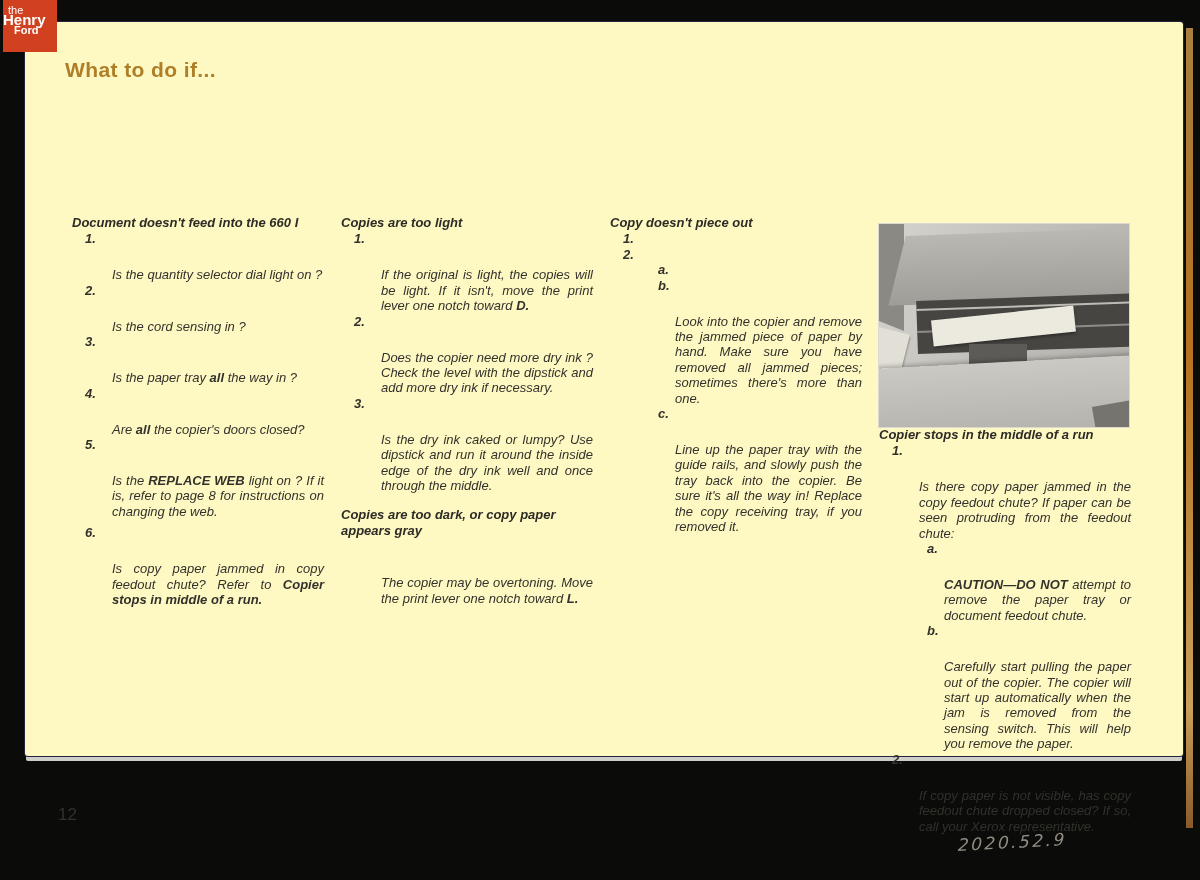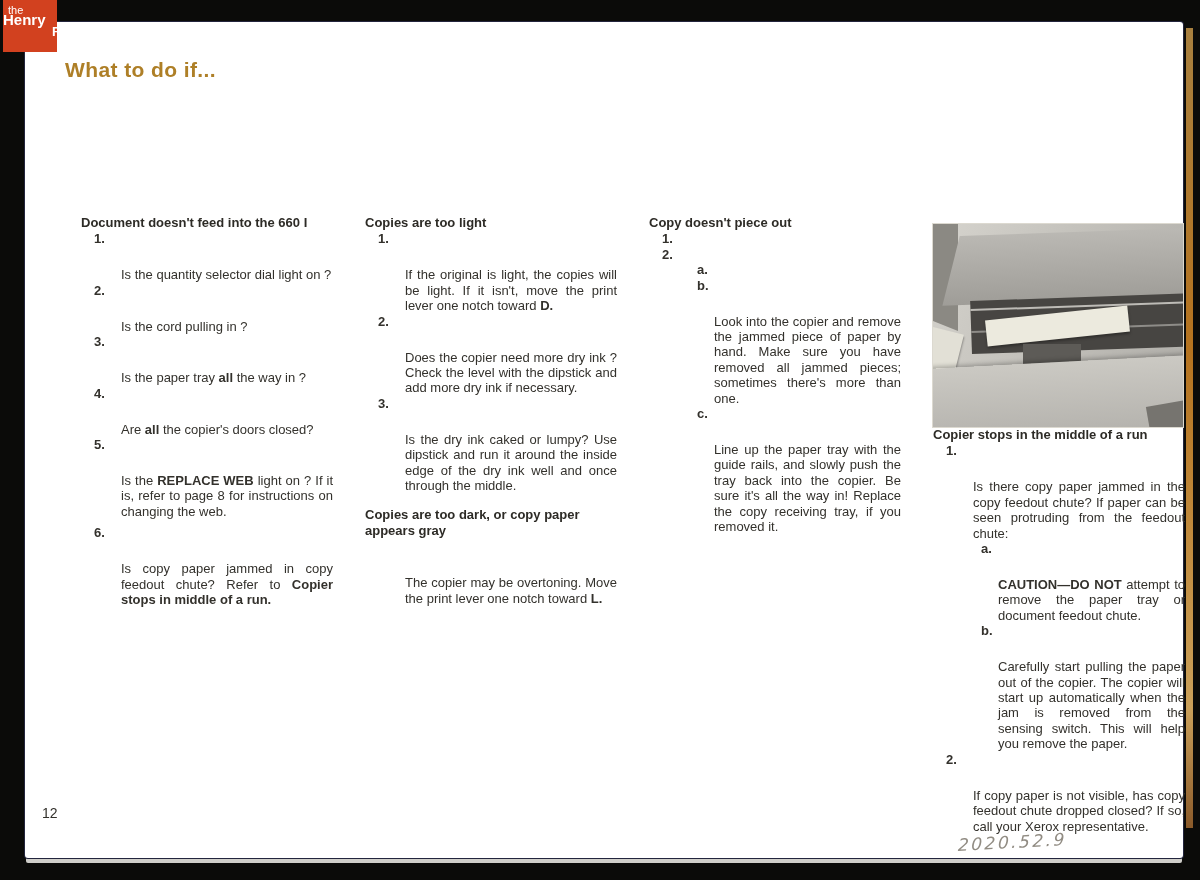--- a/index.html
+++ b/index.html
@@ -1,43 +1,43 @@
 <!DOCTYPE html>
 <html lang="en"><head>
 <meta charset="utf-8">
 <style>
   html,body{margin:0;padding:0;background:#000;}
   .canvas{position:relative;width:1200px;height:880px;background:#0b0b09;overflow:hidden;
           font-family:"Liberation Sans", sans-serif;}
-  .page{position:absolute;left:25px;top:22px;width:1158px;height:836px;background:#ffffff;
+  .page{position:absolute;left:25px;top:22px;width:1158px;height:734px;background:#fef9c3;
         border-radius:3px;box-shadow:0 0 0 1px #23253d, 0 6px 0 -1px #cfcec9;}
   .page-title{position:absolute;left:40px;top:36px;font-size:21px;font-weight:bold;
         color:#ae7f27;letter-spacing:0.4px;}
-  .cols{position:absolute;left:56px;top:193px;width:1092px;display:flex;gap:32px;}
+  .cols{position:absolute;left:47px;top:193px;width:1092px;display:flex;gap:17px;font-style:italic;}
   .col{width:252px;flex:none;font-size:13px;line-height:15.4px;color:#33312c;}
   .bh{font-weight:bold;color:#2d2b26;text-align:left;margin-bottom:1px;}
   .block + .block{margin-top:14px;}
   .item{display:flex;}
   .item.l1{padding-left:13px;}
   .item.l1 .label{width:27px;}
   .item.l2{padding-left:48px;}
   .item.l2 .label{width:17px;}
   .label{flex:none;font-weight:bold;}
   .itxt{flex:1;display:block;text-align:justify;hyphens:auto;-webkit-hyphens:auto;}
   .para{display:block;margin-top:36px;}
   .b{font-weight:bold;}
-  .pagenum{position:absolute;left:17px;top:783px;font-size:14px;font-weight:normal;color:#33312c;}
+  .pagenum{position:absolute;left:33px;top:783px;font-size:17px;font-weight:normal;color:#33312c;}
   .accession{position:absolute;left:933px;top:810px;font-size:17px;color:#918c83;
         font-style:italic;letter-spacing:2.5px;transform:rotate(-3deg) skewX(-6deg);
         font-family:"DejaVu Sans", sans-serif;}
   
   .logo{position:absolute;left:3px;top:0;width:54px;height:52px;background:#d2411f;color:#fff;}
   .logo .l1{position:absolute;left:5px;top:4px;font-size:11px;}
   .logo .l2{position:absolute;left:0;top:11px;font-size:15px;font-weight:bold;}
-  .logo .l3{position:absolute;left:11px;top:24px;font-size:13px;font-weight:bold;margin-left:38px;}
+  .logo .l3{position:absolute;left:11px;top:24px;font-size:11px;font-weight:bold;}
   
   .book-edge{position:absolute;left:1186px;top:28px;width:7px;height:800px;
         background:linear-gradient(to bottom,#a8803f,#b5731f 40%,#caa05a 85%,#8a5a2a);}
   
   .photo{position:relative;width:250px;height:203px;margin-top:9px;overflow:hidden;
         background:linear-gradient(115deg,#d6d4ce 0%,#c5c3bd 40%,#aeaca7 100%);
         box-shadow:0 0 0 1px #dcd9d0;}
   .ph-left{position:absolute;left:-4%;top:-6%;width:14%;height:55%;background:#8b8983;
         transform:skewY(22deg);}
   .ph-top{position:absolute;left:7%;top:4%;width:100%;height:34%;
@@ -71,21 +71,21 @@
             <div class="bh">Document doesn't feed into the 660 I</div>
             <div class="item l1">
               <span class="label">1.</span>
               <span class="itxt">
                 <span class="para"><span>Is the quantity selector dial light on ?</span></span>
               </span>
             </div>
             <div class="item l1">
               <span class="label">2.</span>
               <span class="itxt">
-                <span class="para"><span>Is the cord pulling in ?</span></span>
+                <span class="para"><span>Is the cord sensing in ?</span></span>
               </span>
             </div>
             <div class="item l1">
               <span class="label">3.</span>
               <span class="itxt">
                 <span class="para"><span>Is the paper tray </span><span class="b">all</span><span> the way in ?</span></span>
               </span>
             </div>
             <div class="item l1">
               <span class="label">4.</span>

